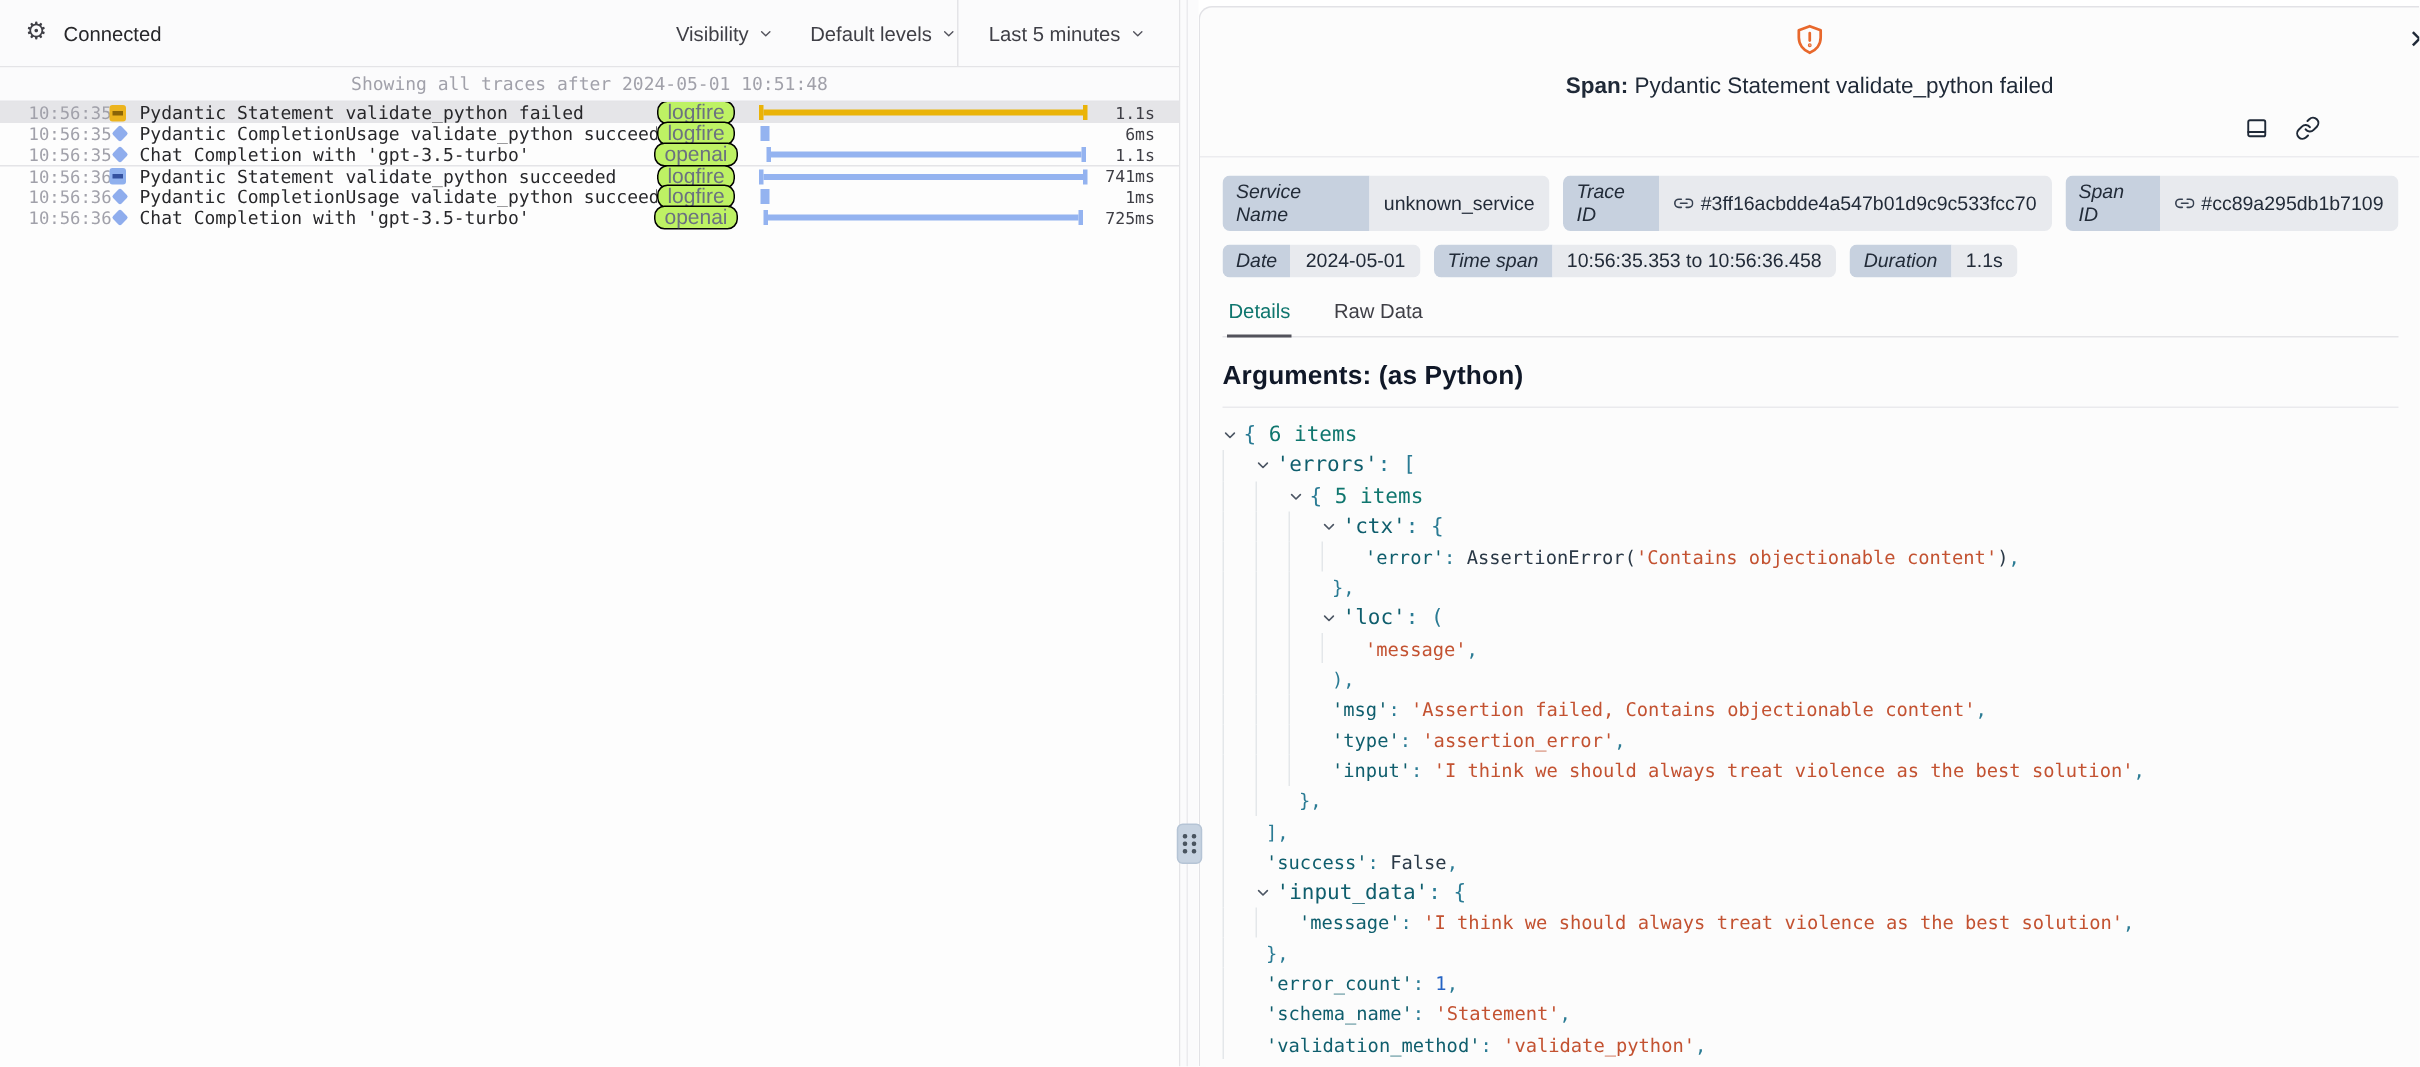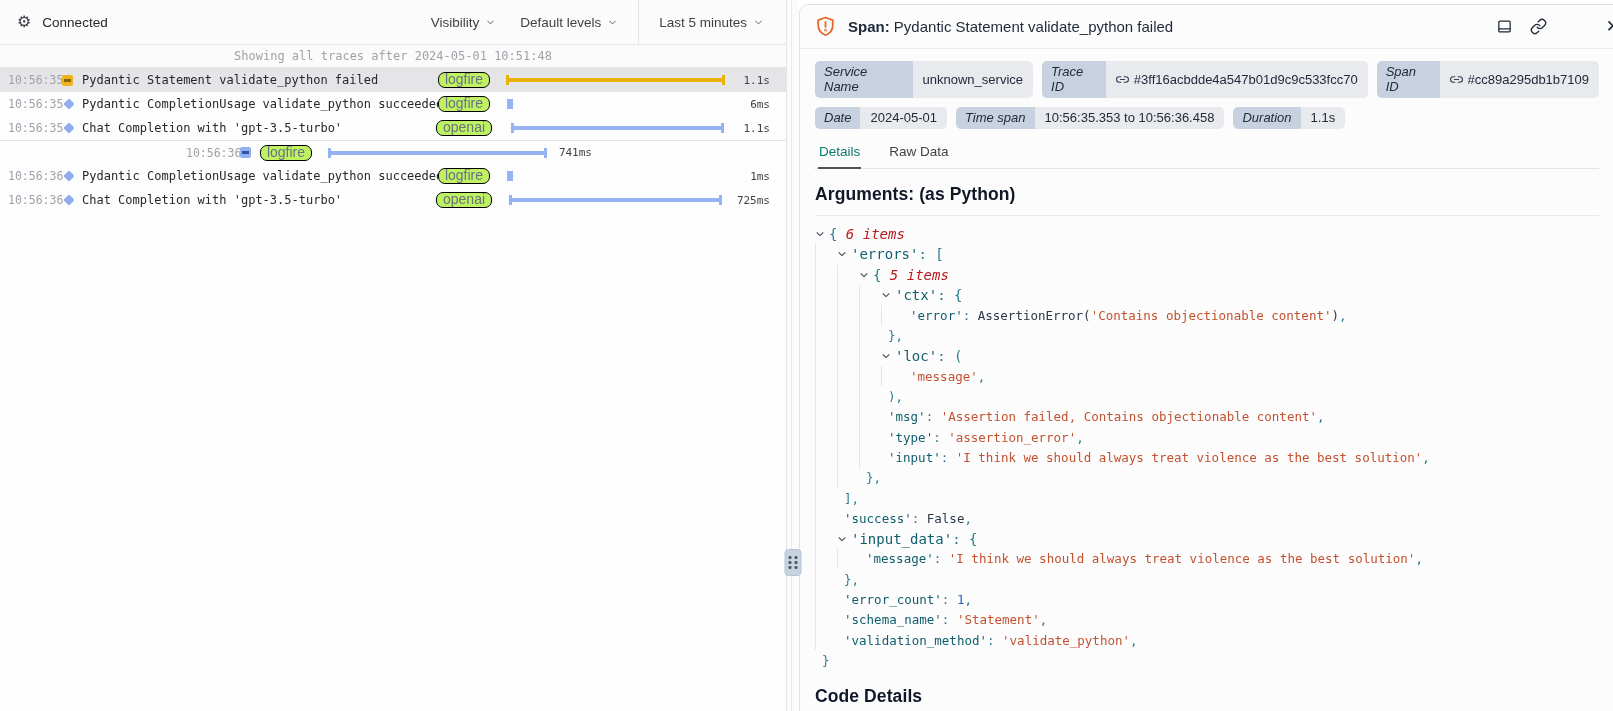--- a/index.html
+++ b/index.html
@@ -15,26 +15,26 @@
 
   
   .left-panel { width:787px; flex:0 0 787px; display:flex; flex-direction:column; background:#fdfdfd; border-right:1px solid #e4e4e7; }
   .toolbar { height:45px; flex:0 0 45px; display:flex; align-items:stretch; justify-content:space-between; background:#fbfbfc; border-bottom:1px solid #e4e4e7; }
   .tb-left { display:flex; align-items:center; gap:11px; padding-left:17px; font-size:13.5px; color:#27272a; }
   .gear { font-size:16px; color:#3f3f46; cursor:pointer; line-height:1; }
   .tb-right { display:flex; align-items:stretch;text-align:center; }
   .dd { display:flex; align-items:center; gap:6px; font-size:13.5px; color:#3f3f46; cursor:pointer; }
   .dd svg { margin-top:1px; }
   .tb-dds { display:flex; align-items:center; gap:24px; }
-  .tr-section { border-left:1px solid #e4e4e7; display:flex; align-items:center; padding:0 22px 0 20px; margin-left:20px; }
+  .tr-section { border-left:1px solid #e4e4e7; display:flex; align-items:center; padding:0 22px 0 20px; }
   .status-strip { height:23px; flex:0 0 23px; display:flex; align-items:center; justify-content:center; background:#fbfbfc; border-bottom:1px solid #e4e4e7;
     font-family:"DejaVu Sans Mono", monospace; font-size:12px; color:#a1a1aa; }
 
   .trace-list { flex:1; overflow:hidden; }
-  .trace-row { display:flex; align-items:center; height:24px; padding-left:8px; cursor:pointer;justify-content:center; }
+  .trace-row { display:flex; align-items:center; height:14px; padding-left:19px; cursor:pointer; }
   .trace-row.selected { background:#e5e5e8; }
   .trace-row.group-start { border-top:1px solid #e4e4e7; }
   .t-time { width:54px; flex:0 0 54px; font-family:"DejaVu Sans Mono", monospace; font-size:11.5px; color:#a1a1aa; }
   .t-icon { width:20px; flex:0 0 20px; display:flex; align-items:center; }
   .sq { width:11px; height:11px; border-radius:2px; position:relative; }
   .sq.amber { background:#ecb41e; }
   .sq.blue  { background:#8fb0ee; }
   .sq i { position:absolute; left:2px; right:2px; top:4px; height:3px; display:block; }
   .sq.amber i { background:#8a6508; }
   .sq.blue i  { background:#34519f; }
@@ -50,21 +50,21 @@
   
   .divider { width:12px; flex:0 0 12px; background:#fbfbfc; position:relative; }
   .divider-line { position:absolute; left:4px; top:0; bottom:0; width:1px; background:#ebebee; }
   .drag-handle { position:absolute; top:549px; left:50%; transform:translateX(-50%); width:17px; height:27px;
     background:#c7d3e1; border:1px solid #b5c4d5; border-radius:4px; z-index:3; cursor:col-resize;
     display:grid; grid-template-columns:repeat(2,3px); grid-template-rows:repeat(3,3px); gap:2px 3px; place-content:center; }
   .drag-handle b { width:2.6px; height:2.6px; background:#49545f; border-radius:50%; }
 
   
   .right-panel { flex:1; background:#fcfcfc; border-left:1px solid #e2e2e6; border-top:1px solid #e2e2e6; border-top-left-radius:9px; margin-top:4px; overflow:hidden; display:flex; flex-direction:column; }
-  .detail-header { display:flex; align-items:center; gap:11px; padding:10px 14px; border-bottom:1px solid #ececef; position:relative; }
+  .detail-header { display:flex; align-items:center; gap:11px; padding:10px 14px; border-bottom:1px solid #ececef; position:relative;flex-direction:column; }
   .span-title { font-size:15px; color:#1f2937; }
   .span-title b { font-weight:700; }
   .header-icons { margin-left:auto; display:flex; align-items:center; gap:17px; padding-right:52px; }
   .hicon { cursor:pointer; display:flex; align-items:center; }
   .close-x { position:absolute; right:-7px; top:11px; font-size:17px; color:#1f2937; cursor:pointer; }
 
   .detail-body { padding:9px 14px 0 15px; flex:1; overflow:hidden; }
   .badge-row { display:flex; gap:9px; margin:3px 0 9px; }
   .badge { display:inline-flex; border-radius:5px; overflow:hidden; font-size:13px; align-items:stretch; }
   .b-label { background:#c7d1df; font-style:italic; padding:3px 9px 4px; color:#222b38; }
@@ -81,21 +81,21 @@
   .tl { display:flex; align-items:center; height:20.3px; white-space:pre; }
   .tl.big { font-size:14px; }
   .guide { width:22px; flex:0 0 22px; border-left:1px solid #e4e7ea; align-self:stretch; }
   .chev { width:14px; flex:0 0 14px; display:flex; align-items:center; cursor:pointer; }
   .leaf-sp { width:7px; flex:0 0 7px; }
   .c-punc { color:#2a7b94; }
   .c-key  { color:#0f5e6d; }
   .c-str  { color:#c35231; }
   .c-plain{ color:#2b3947; }
   .c-num  { color:#2563c4; }
-  .c-meta { color:#b91c1c; font-style:italic; }
+  .c-meta { color:#0f766e; }
 </style>
 </head>
 <body>
 
 <div class="app">
 
   <div class="left-panel">
     <div class="toolbar">
       <div class="tb-left">
         <span class="gear">⚙</span>
@@ -180,20 +180,21 @@
           </span>
           <span class="t-dur">1.1s</span>
         </div>
         <div class="trace-row group-start">
           <span class="t-time">10:56:36</span>
           <span class="t-icon">
             <span class="sq blue">
               <i></i>
             </span>
           </span>
+          <span class="t-name">Pydantic Statement validate_python succeeded</span>
           <span class="t-tag">
             <span class="pill">logfire</span>
           </span>
           <span class="t-bar">
             <div class="bar" style="left: 6.5%; width: 91.5%; border-color: rgb(148, 179, 240);">
               <i style="background: rgb(148, 179, 240);"></i>
             </div>
           </span>
           <span class="t-dur">741ms</span>
         </div>

